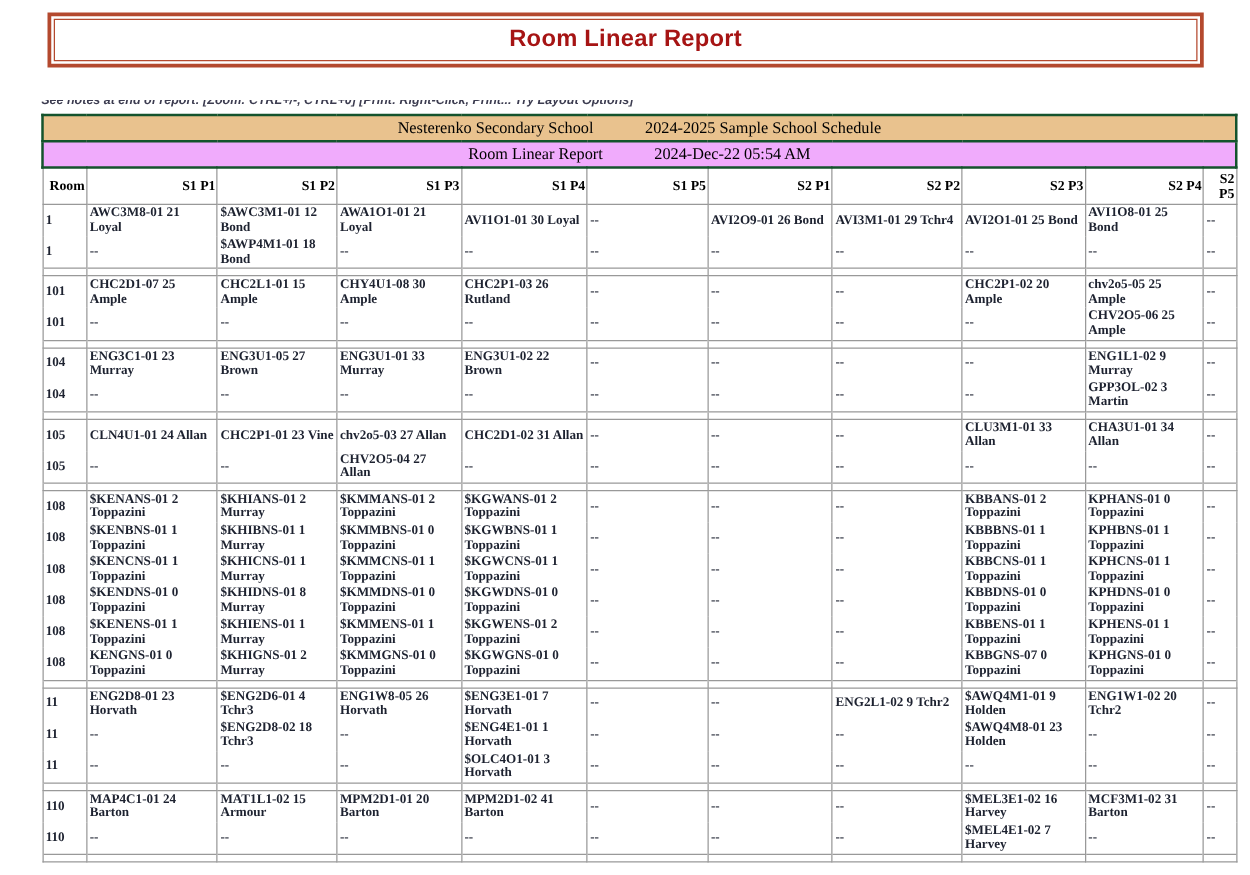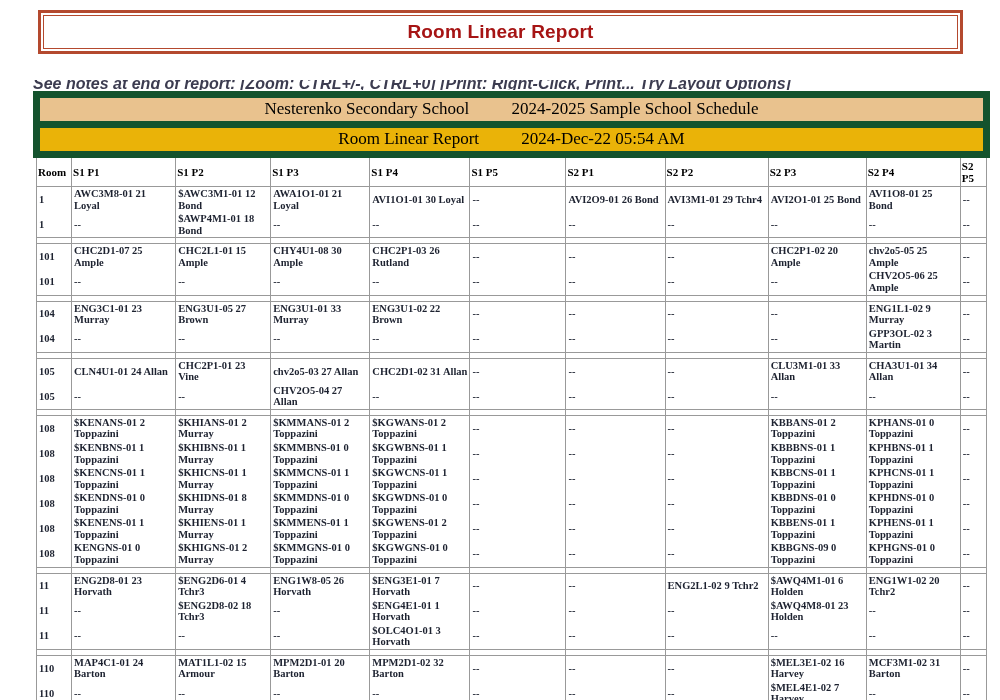--- a/index.html
+++ b/index.html
@@ -27,39 +27,39 @@
   }
   
   .notes-clip {
     margin:26px 0 1px 33px;
     height:10px; overflow:hidden;
   }
   .notes-clip > div {
     margin-top:-5px;
     font-family:"Liberation Sans", sans-serif;
     font-style:italic; font-weight:bold;
-    font-size:16px; color:#3c3c50; white-space:nowrap;
+    font-size:10px; color:#3c3c50; white-space:nowrap;
   }
   
   table.report {
     margin-left:33px;
     width:957px;
     table-layout:fixed;
     border-collapse:collapse;
     border:1px solid #999;
   }
   tr.band td {
-    text-align:center; font-size:17px; color:#000;
-    padding:1px 0 2px; border:7px solid #14532d;
+    text-align:center; font-size:13px; color:#000;
+    padding:1px 0 2px; border:2px solid #14532d;
   }
   tr.band .seg { display:inline-block; margin:0 19px; }
   tr.band1 td { background:#e9c28e; }
-  tr.band2 td { background:#eab308; }
+  tr.band2 td { background:#f0abfc; }
   tr.colhead td {
-    font-weight:bold; font-size:11px; text-align:left;
+    font-weight:bold; font-size:11px; text-align:right;
     color:#000; border:1px solid #999; padding:2px 1px;
     vertical-align:middle; line-height:1.1;
   }
   td.cell {
     border-left:1px solid #999; border-right:1px solid #999;
     font-weight:bold; font-size:10.5px; line-height:1.1;
     color:#1d2230; padding:1px 2px; vertical-align:middle;
     overflow:hidden; word-wrap:break-word;
   }
   tr.spacer td {
@@ -343,21 +343,21 @@
       </tr>
       <tr>
         <td class="cell">108</td>
         <td class="cell">KENGNS-01 0 Toppazini</td>
         <td class="cell">$KHIGNS-01 2 Murray</td>
         <td class="cell">$KMMGNS-01 0 Toppazini</td>
         <td class="cell">$KGWGNS-01 0 Toppazini</td>
         <td class="cell">--</td>
         <td class="cell">--</td>
         <td class="cell">--</td>
-        <td class="cell">KBBGNS-09 0 Toppazini</td>
+        <td class="cell">KBBGNS-07 0 Toppazini</td>
         <td class="cell">KPHGNS-01 0 Toppazini</td>
         <td class="cell">--</td>
       </tr>
       <tr class="spacer">
         <td></td>
         <td></td>
         <td></td>
         <td></td>
         <td></td>
         <td></td>
@@ -369,21 +369,21 @@
       </tr>
       <tr>
         <td class="cell">11</td>
         <td class="cell">ENG2D8-01 23 Horvath</td>
         <td class="cell">$ENG2D6-01 4 Tchr3</td>
         <td class="cell">ENG1W8-05 26 Horvath</td>
         <td class="cell">$ENG3E1-01 7 Horvath</td>
         <td class="cell">--</td>
         <td class="cell">--</td>
         <td class="cell">ENG2L1-02 9 Tchr2</td>
-        <td class="cell">$AWQ4M1-01 6 Holden</td>
+        <td class="cell">$AWQ4M1-01 9 Holden</td>
         <td class="cell">ENG1W1-02 20 Tchr2</td>
         <td class="cell">--</td>
       </tr>
       <tr>
         <td class="cell">11</td>
         <td class="cell">--</td>
         <td class="cell">$ENG2D8-02 18 Tchr3</td>
         <td class="cell">--</td>
         <td class="cell">$ENG4E1-01 1 Horvath</td>
         <td class="cell">--</td>
@@ -417,21 +417,21 @@
         <td></td>
         <td></td>
         <td></td>
         <td></td>
       </tr>
       <tr>
         <td class="cell">110</td>
         <td class="cell">MAP4C1-01 24 Barton</td>
         <td class="cell">MAT1L1-02 15 Armour</td>
         <td class="cell">MPM2D1-01 20 Barton</td>
-        <td class="cell">MPM2D1-02 32 Barton</td>
+        <td class="cell">MPM2D1-02 41 Barton</td>
         <td class="cell">--</td>
         <td class="cell">--</td>
         <td class="cell">--</td>
         <td class="cell">$MEL3E1-02 16 Harvey</td>
         <td class="cell">MCF3M1-02 31 Barton</td>
         <td class="cell">--</td>
       </tr>
       <tr>
         <td class="cell">110</td>
         <td class="cell">--</td>

